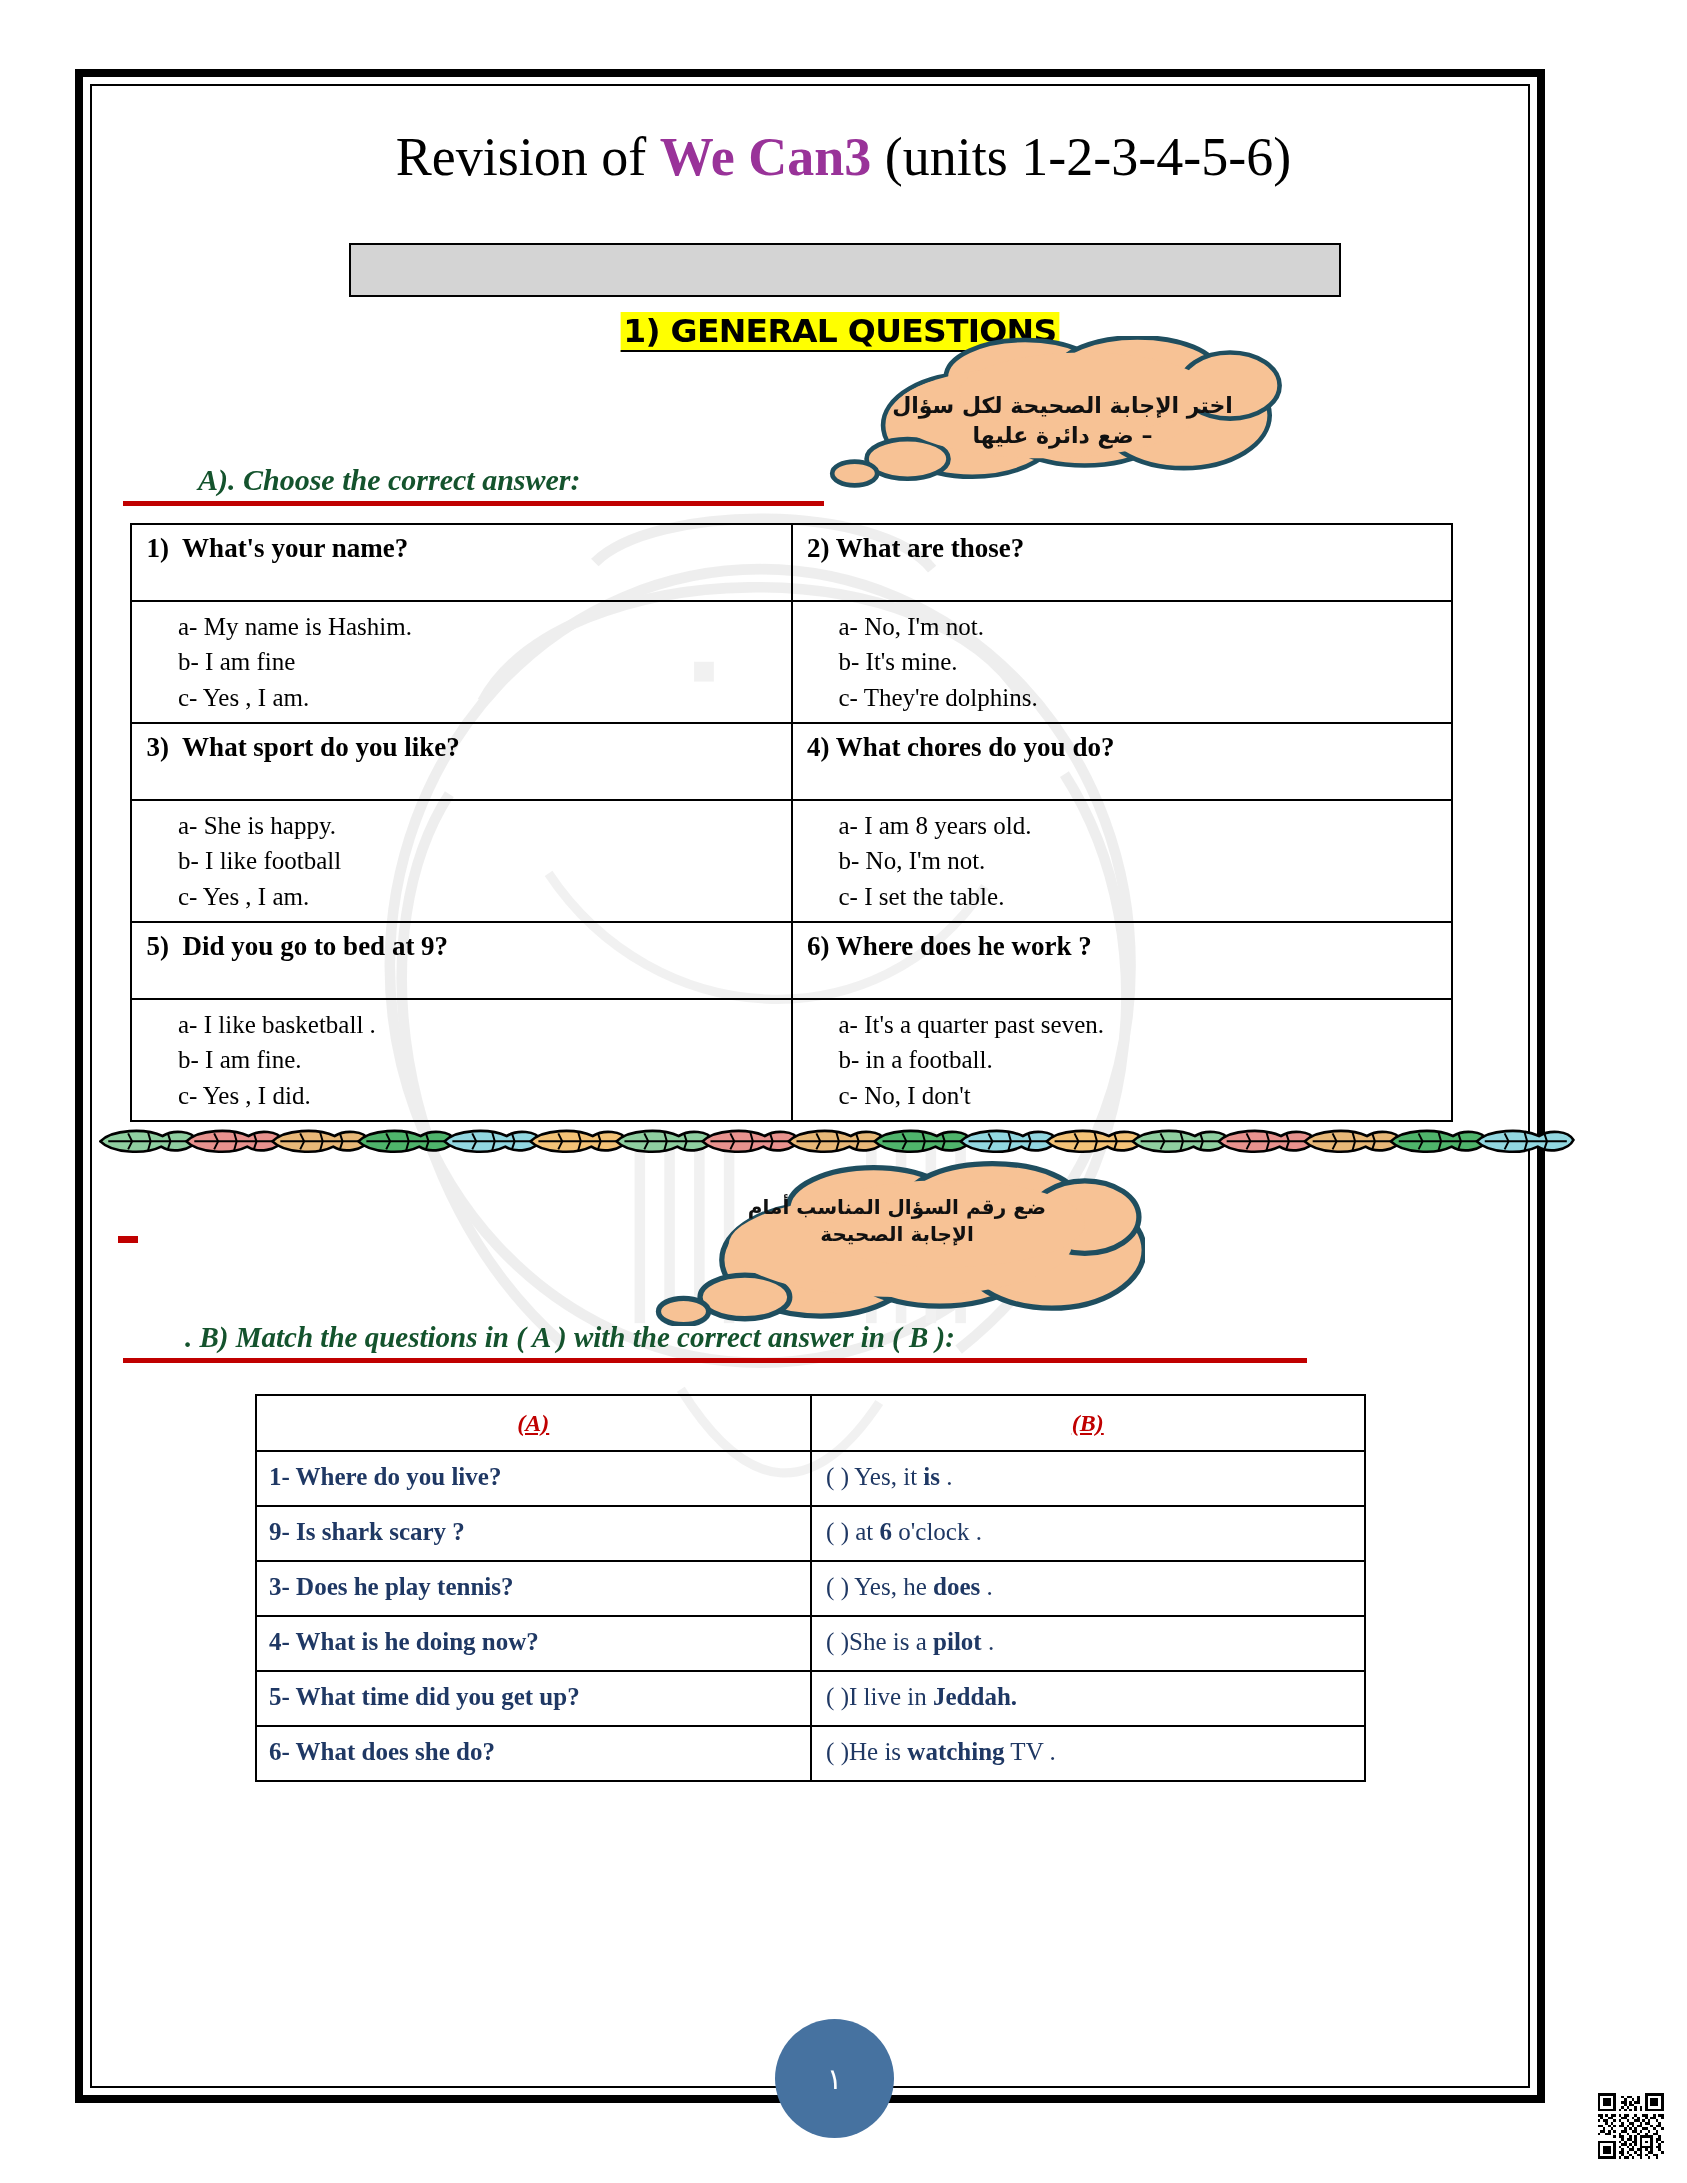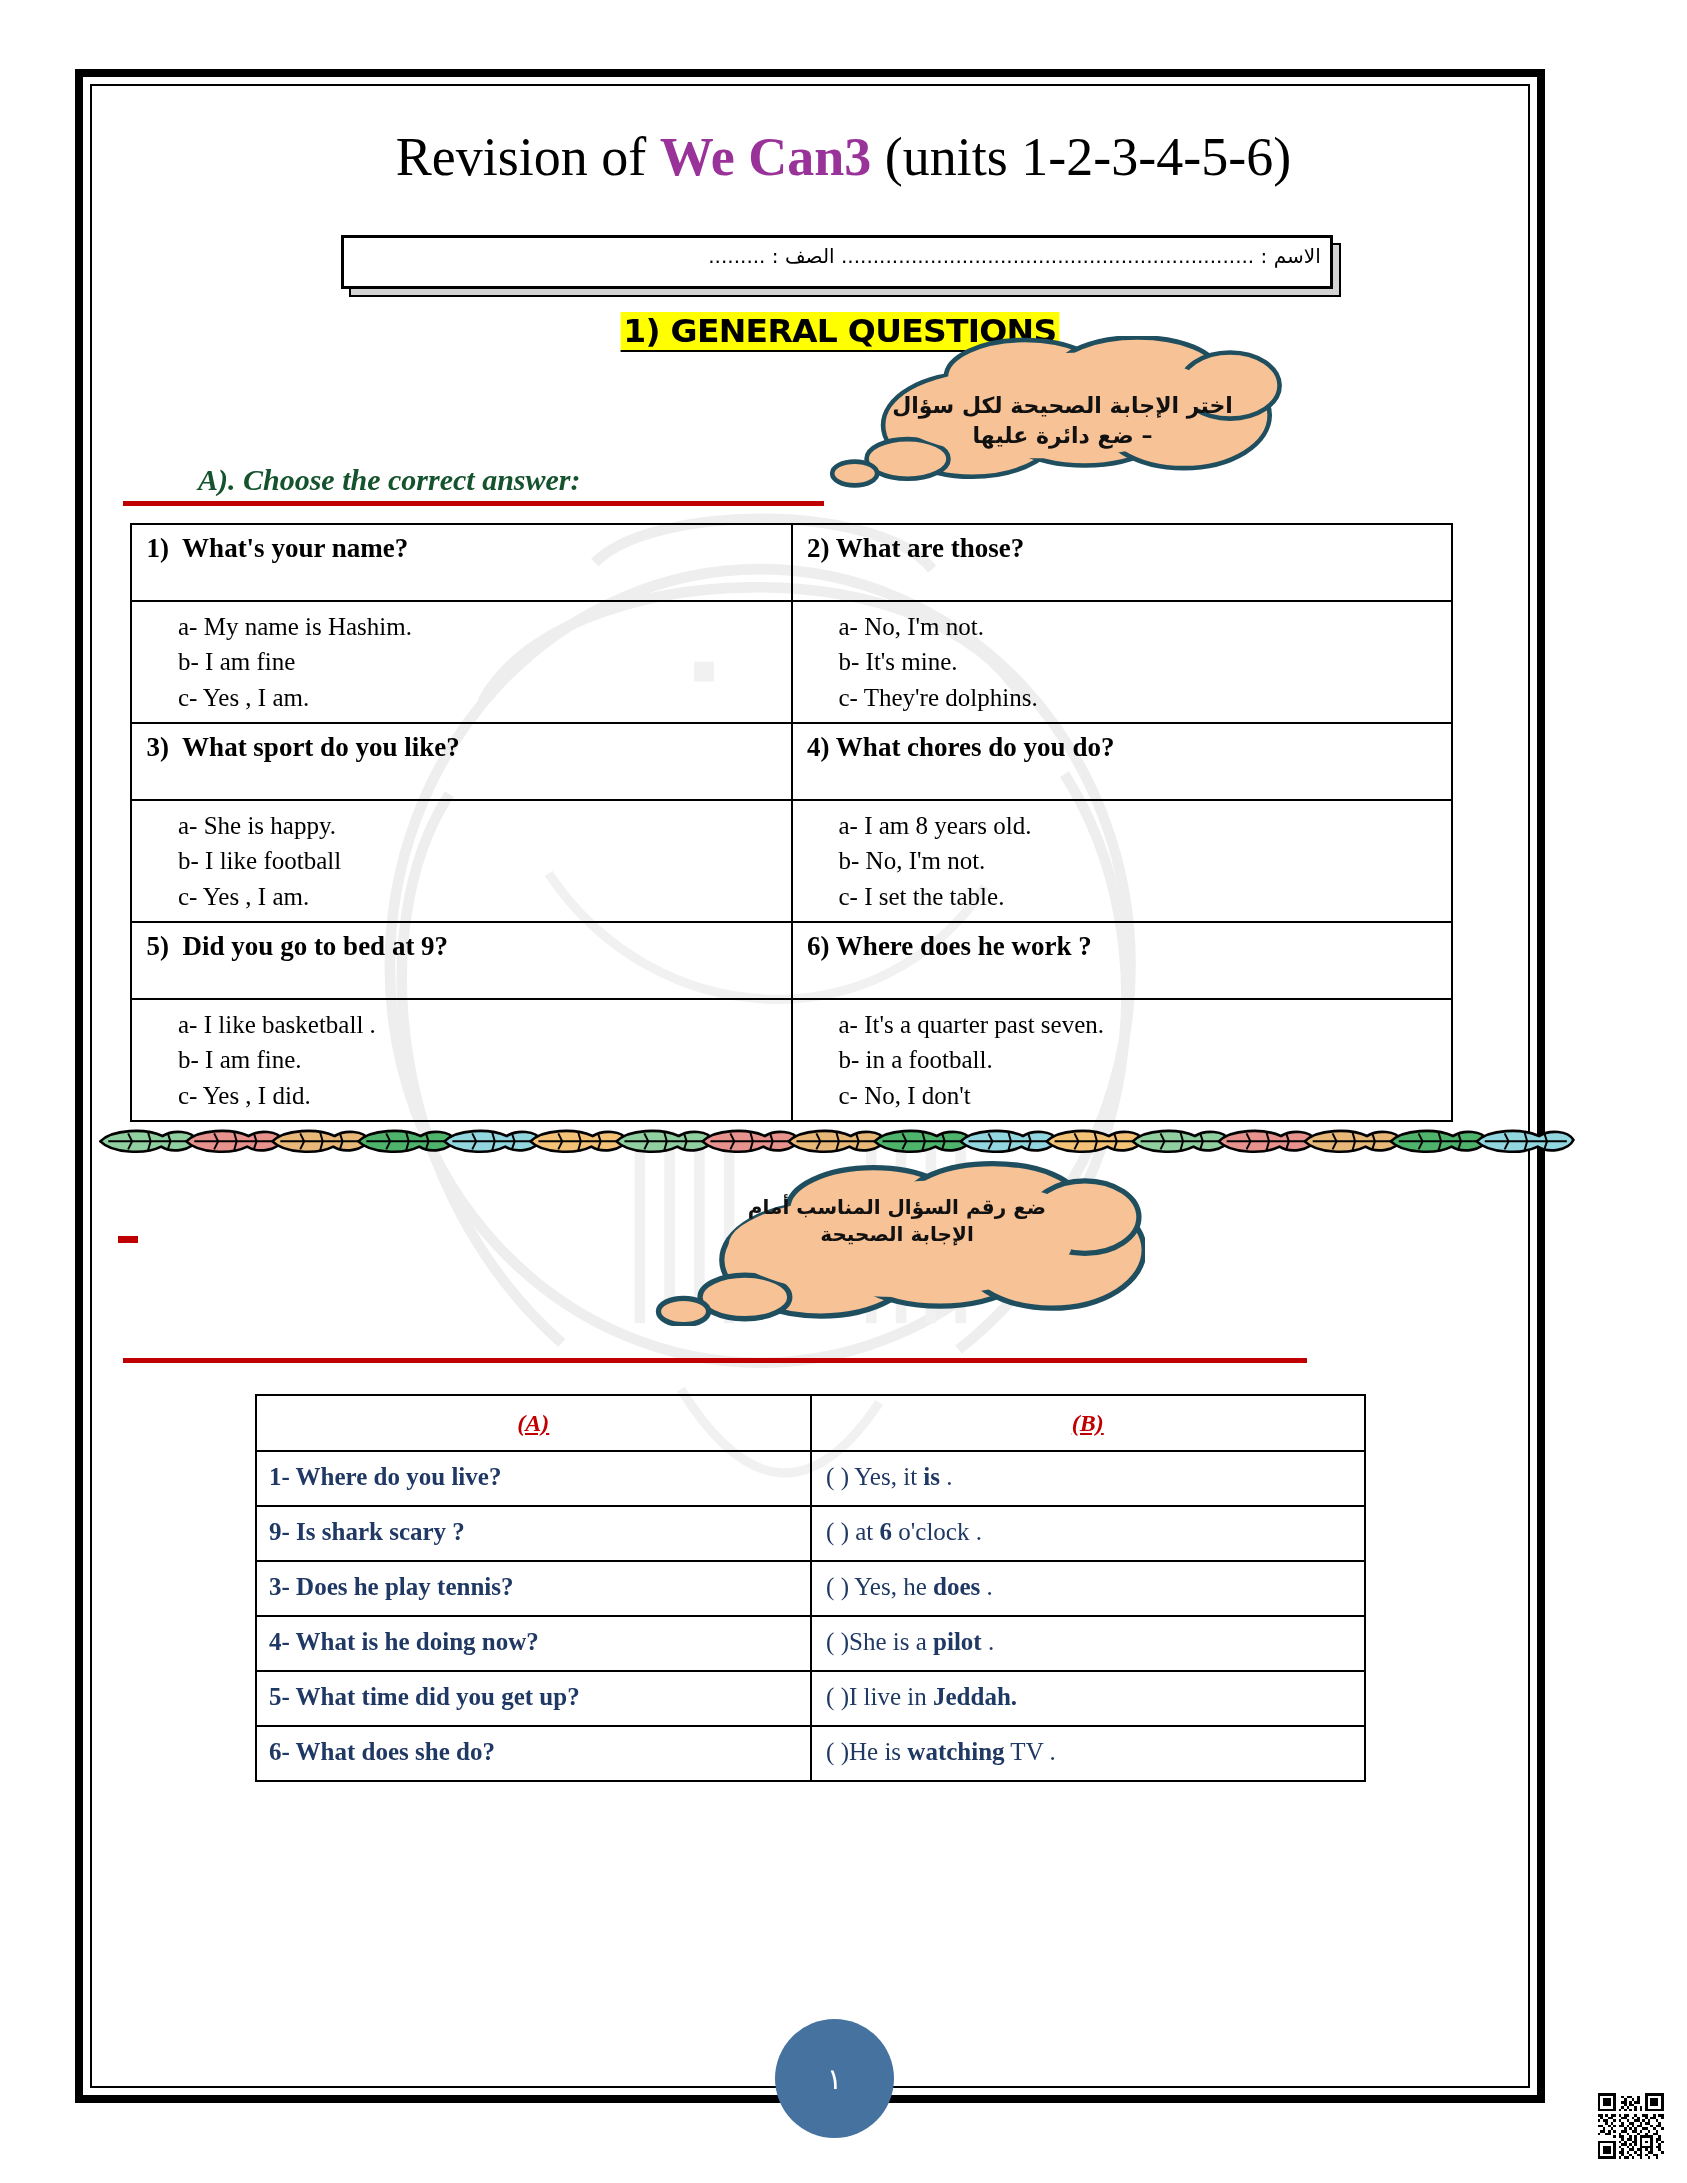--- a/index.html
+++ b/index.html
@@ -328,23 +328,20 @@
   <div id="page-frame-inner"></div>
 </div>
 
 <div id="content">
 
   <div id="doc-title">
     <span>Revision of </span><span class="accent">We Can3</span><span> (units 1-2-3-4-5-6)</span>
   </div>
 
   <div id="name-box-shadow"></div>
-  <div id="name-box">
-    <div class="fields">الاسم : ................................................................. الصف :  .........</div>
-  </div>
 
   <div id="section1-title">
     <span class="hl">1) GENERAL QUESTIONS</span><span class="colon">:</span>
   </div>
 
   <div class="cloud-wrap" id="cloud1">
     <svg width="476" height="152" viewBox="0 0 720 230" xmlns="http://www.w3.org/2000/svg">
       <g fill="#f7c295" stroke="#1f4e5f" stroke-width="7">
         <ellipse cx="250" cy="135" rx="135" ry="78"></ellipse>
         <ellipse cx="420" cy="108" rx="150" ry="88"></ellipse>
@@ -481,20 +478,21 @@
         <ellipse cx="420" cy="128" rx="260" ry="78"></ellipse>
         <ellipse cx="490" cy="95" rx="210" ry="66"></ellipse>
       </g>
     </svg>
     <div class="cloud-text" id="cloud2-text">
       <div>ضع رقم السؤال المناسب أمام</div>
       <div>الإجابة الصحيحة</div>
     </div>
   </div>
 
+  <div class="red-heading" id="heading-b">. B) Match the questions in ( A )  with the correct answer in ( B ):</div>
   <div id="heading-b-rule"></div>
 
   <table id="match-table">
     <thead>
       <tr>
         <th>(A)</th>
         <th>(B)</th>
       </tr>
     </thead>
     <tbody>

